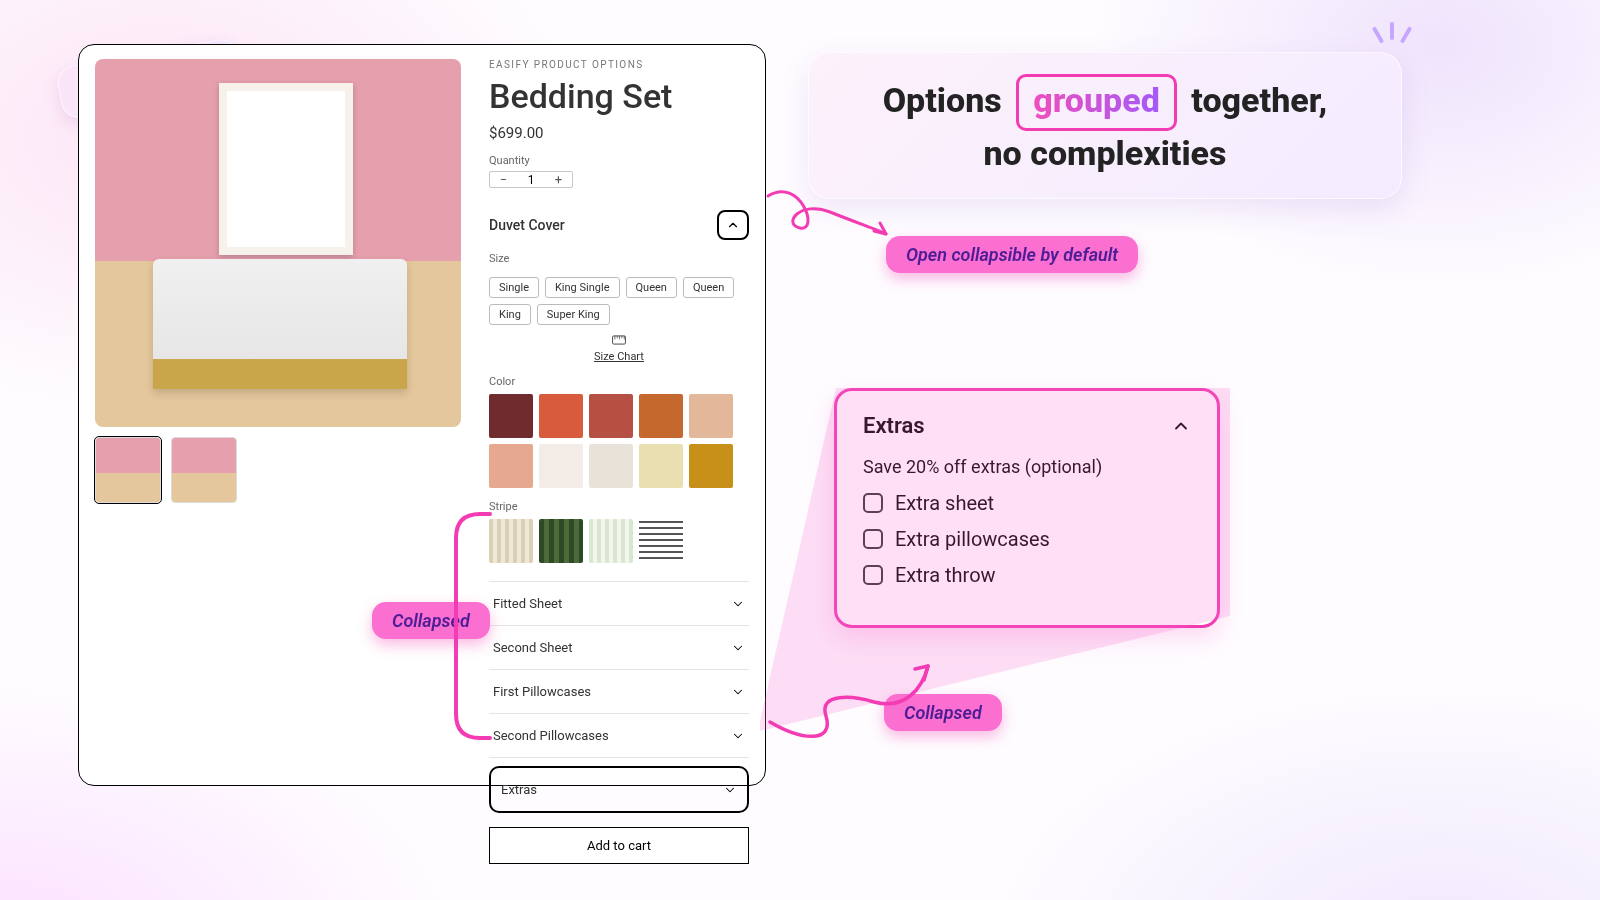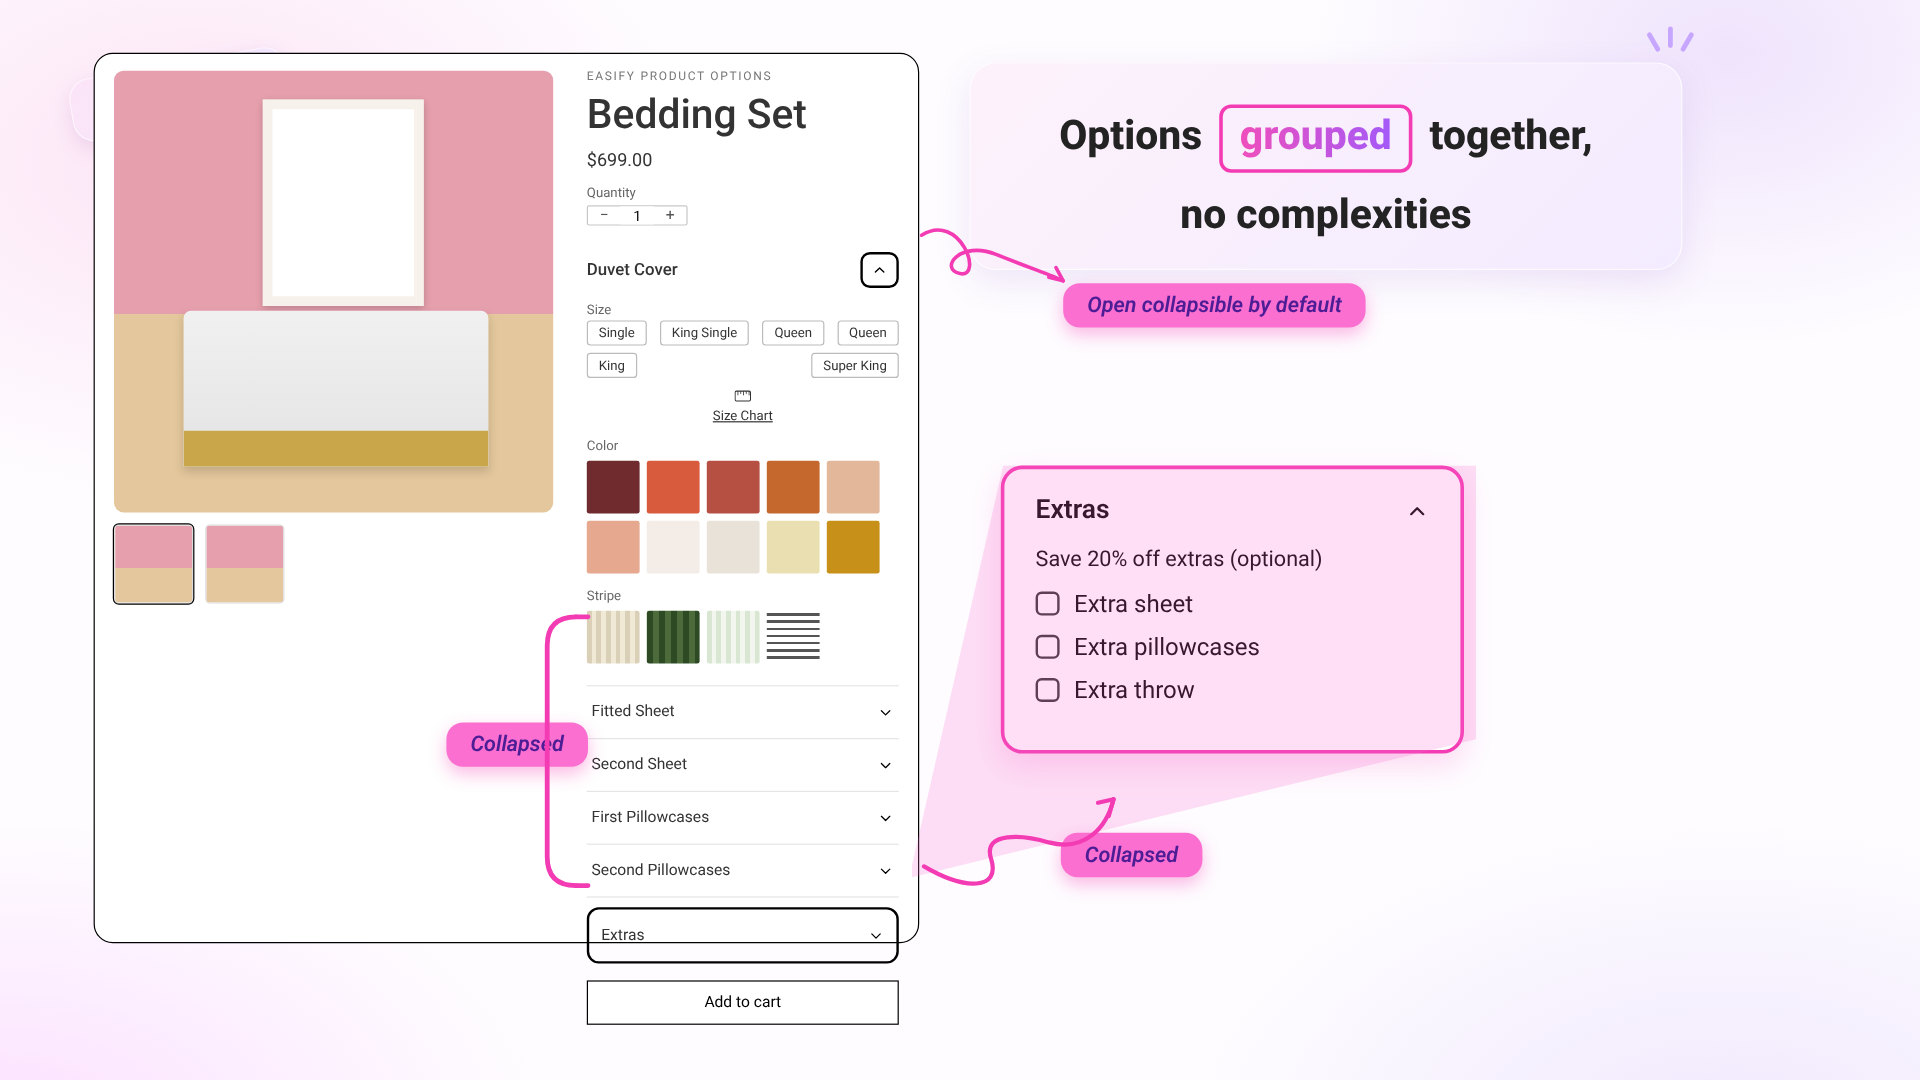--- a/index.html
+++ b/index.html
@@ -60,21 +60,21 @@
 
   .group-head{display:flex;justify-content:space-between;align-items:center;margin-top:22px;}
   .group-head h3{font-size:14px;font-weight:500;}
   .caret{
     width:32px;height:30px;border:2px solid #000;border-radius:8px;
     display:flex;align-items:center;justify-content:center;cursor:pointer;
   }
   .caret svg{width:14px;height:14px;}
 
   .opt-label{font-size:11px;color:#666;margin-top:12px;}
-  .chips{display:flex;flex-wrap:wrap;gap:6px;margin-top:2px;justify-content:space-between;}
+  .chips{display:flex;flex-wrap:wrap;gap:6px;margin-top:12px;}
   .chip{border:1px solid #bbb;border-radius:3px;padding:3px 9px;font-size:11px;cursor:pointer;}
   .sizechart{margin-top:10px;font-size:11px;text-decoration:underline;display:flex;gap:5px;align-items:center;cursor:pointer;flex-direction:column;}
   .swatches{display:flex;flex-wrap:wrap;gap:6px;margin-top:6px;}
   .swatch{width:44px;height:44px;border-radius:2px;}
   .stripe{width:44px;height:44px;border-radius:2px;}
 
   .acc{border-top:1px solid #e5e5e5;margin-top:18px;}
   .acc-row{
     display:flex;justify-content:space-between;align-items:center;
     border-bottom:1px solid #e5e5e5;padding:14px 4px;font-size:13px;cursor:pointer;
@@ -106,21 +106,21 @@
   .headline{
     position:absolute;left:808px;top:52px;width:594px;
     background:linear-gradient(135deg,#fdf2fb,#f3ebff);
     border-radius:22px;padding:22px 30px 26px;
     box-shadow:0 10px 28px rgba(150,100,200,.15), inset 0 0 0 1px rgba(255,255,255,.7);
     text-align:center;font-weight:800;color:#232323;
   }
   .headline .l1{font-size:34px;line-height:1.25;}
   .headline .boxword{
     display:inline-block;border:3px solid var(--pink);border-radius:10px;
-    padding:2px 14px 6px;margin:13px 6px;
+    padding:2px 14px 6px;margin:0 6px;
     background:linear-gradient(90deg,#f84db5,#9b5bff);
     -webkit-background-clip:text;background-clip:text;color:transparent;
   }
   .headline .l2{font-size:34px;margin-top:2px;}
 
   .sparkle{position:absolute;right:186px;top:26px;width:40px;height:40px;}
   .sparkle span{position:absolute;width:4px;height:18px;background:#c7a6ff;border-radius:4px;}
   .sparkle span:nth-child(1){transform:rotate(-30deg);left:2px;}
   .sparkle span:nth-child(2){transform:rotate(0deg);left:16px;top:-4px;}
   .sparkle span:nth-child(3){transform:rotate(30deg);left:30px;}

